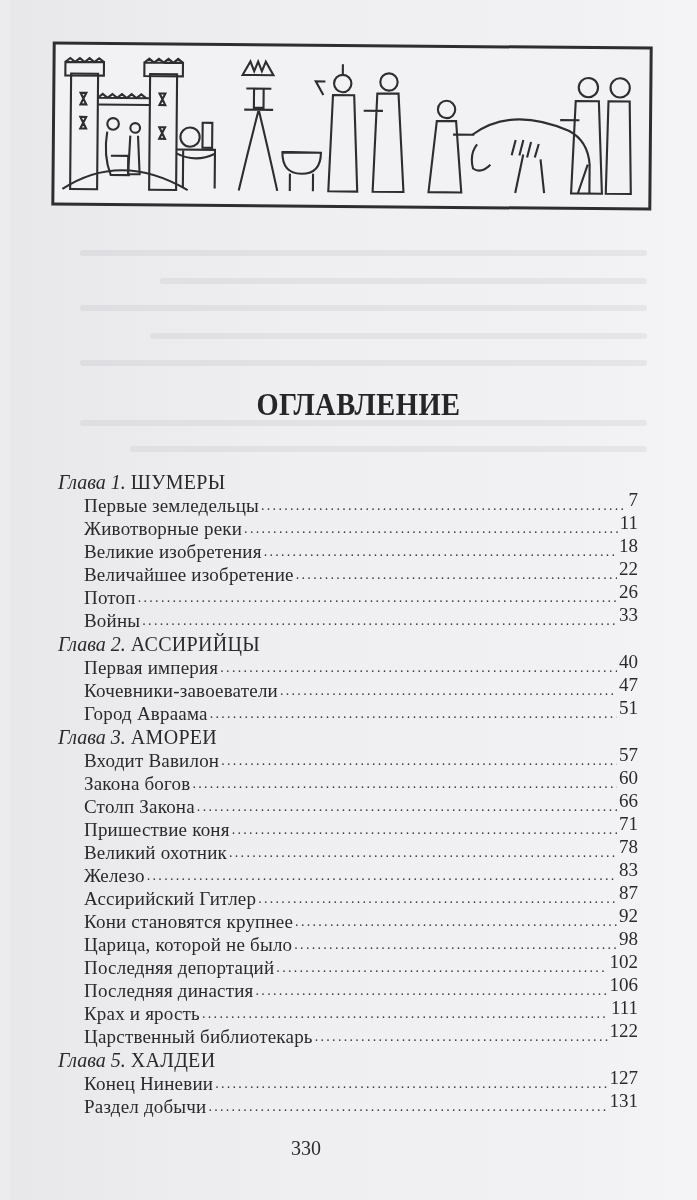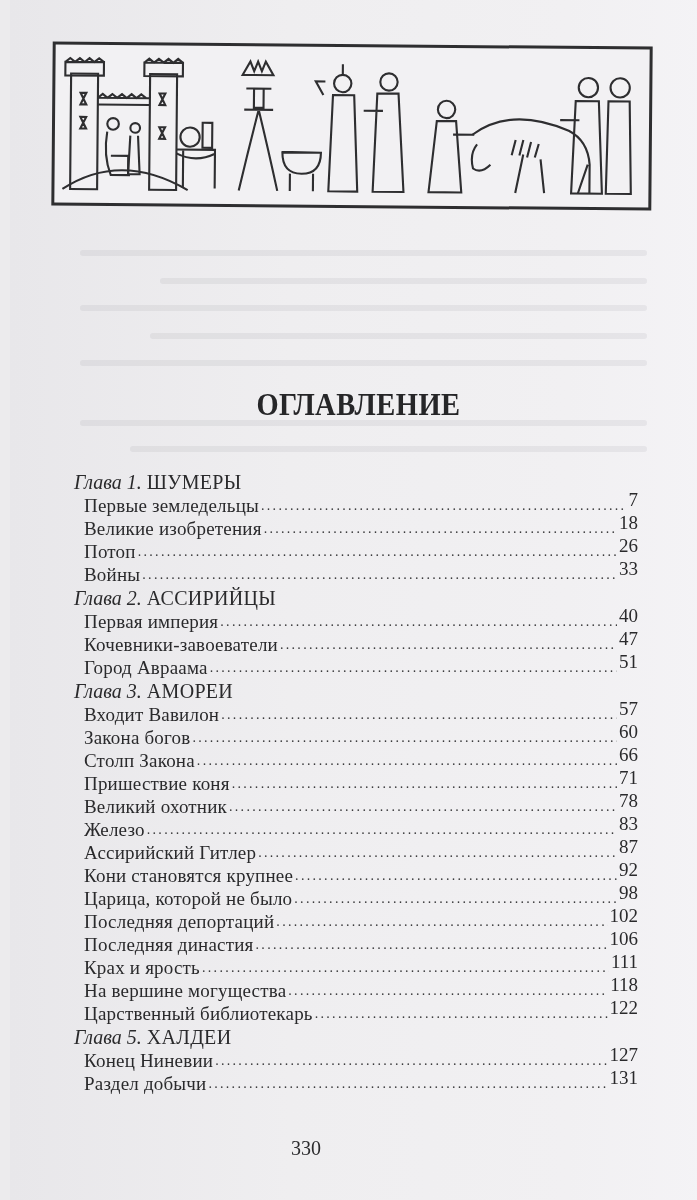--- a/index.html
+++ b/index.html
@@ -30,21 +30,21 @@
 
   .title {
     position:absolute; left:0; width:697px; top:387px;
     text-align:center; font-weight:bold; font-size:31px; letter-spacing:0.5px;
     font-family:"Liberation Serif", serif;
     color:#262628;
     transform:scaleX(0.92);
   }
   .toc { position:absolute; left:48px; top:470px; width:580px; }
   .chapter {
-    font-size:20px; line-height:24px; height:24px; margin-left:16px;
+    font-size:20px; line-height:24px; height:24px; margin-left:0px;
     white-space:nowrap;
   }
   .chapter .ch-label { font-style:italic; }
   .chapter .ch-name { letter-spacing:0.3px; }
   .entry {
     position:relative; height:23px; line-height:23px; font-size:19px;
     margin-left:26px; display:flex; 
     white-space:nowrap;
   }
   .entry .e-title { flex:0 0 auto; padding-right:2px; letter-spacing:0.2px; }
@@ -124,23 +124,33 @@
     <div class="chapter">
       <span class="ch-label">Глава 1.</span>
       <span class="ch-name">ШУМЕРЫ</span>
     </div>
     <div class="entry">
         <span class="e-title">Первые земледельцы</span>
         <span class="e-dots"></span>
         <span class="e-page">7</span>
       </div>
     <div class="entry">
+        <span class="e-title">Животворные реки</span>
+        <span class="e-dots"></span>
+        <span class="e-page">11</span>
+      </div>
+    <div class="entry">
         <span class="e-title">Великие изобретения</span>
         <span class="e-dots"></span>
         <span class="e-page">18</span>
+      </div>
+    <div class="entry">
+        <span class="e-title">Величайшее изобретение</span>
+        <span class="e-dots"></span>
+        <span class="e-page">22</span>
       </div>
     <div class="entry">
         <span class="e-title">Потоп</span>
         <span class="e-dots"></span>
         <span class="e-page">26</span>
       </div>
     <div class="entry">
         <span class="e-title">Войны</span>
         <span class="e-dots"></span>
         <span class="e-page">33</span>
@@ -225,25 +235,20 @@
         <span class="e-title">Последняя династия</span>
         <span class="e-dots"></span>
         <span class="e-page">106</span>
       </div>
     <div class="entry">
         <span class="e-title">Крах и ярость</span>
         <span class="e-dots"></span>
         <span class="e-page">111</span>
       </div>
     <div class="entry">
-        <span class="e-title">На вершине могущества</span>
-        <span class="e-dots"></span>
-        <span class="e-page">118</span>
-      </div>
-    <div class="entry">
         <span class="e-title">Царственный библиотекарь</span>
         <span class="e-dots"></span>
         <span class="e-page">122</span>
       </div>
 
     <div class="chapter">
       <span class="ch-label">Глава 5.</span>
       <span class="ch-name">ХАЛДЕИ</span>
     </div>
     <div class="entry">

